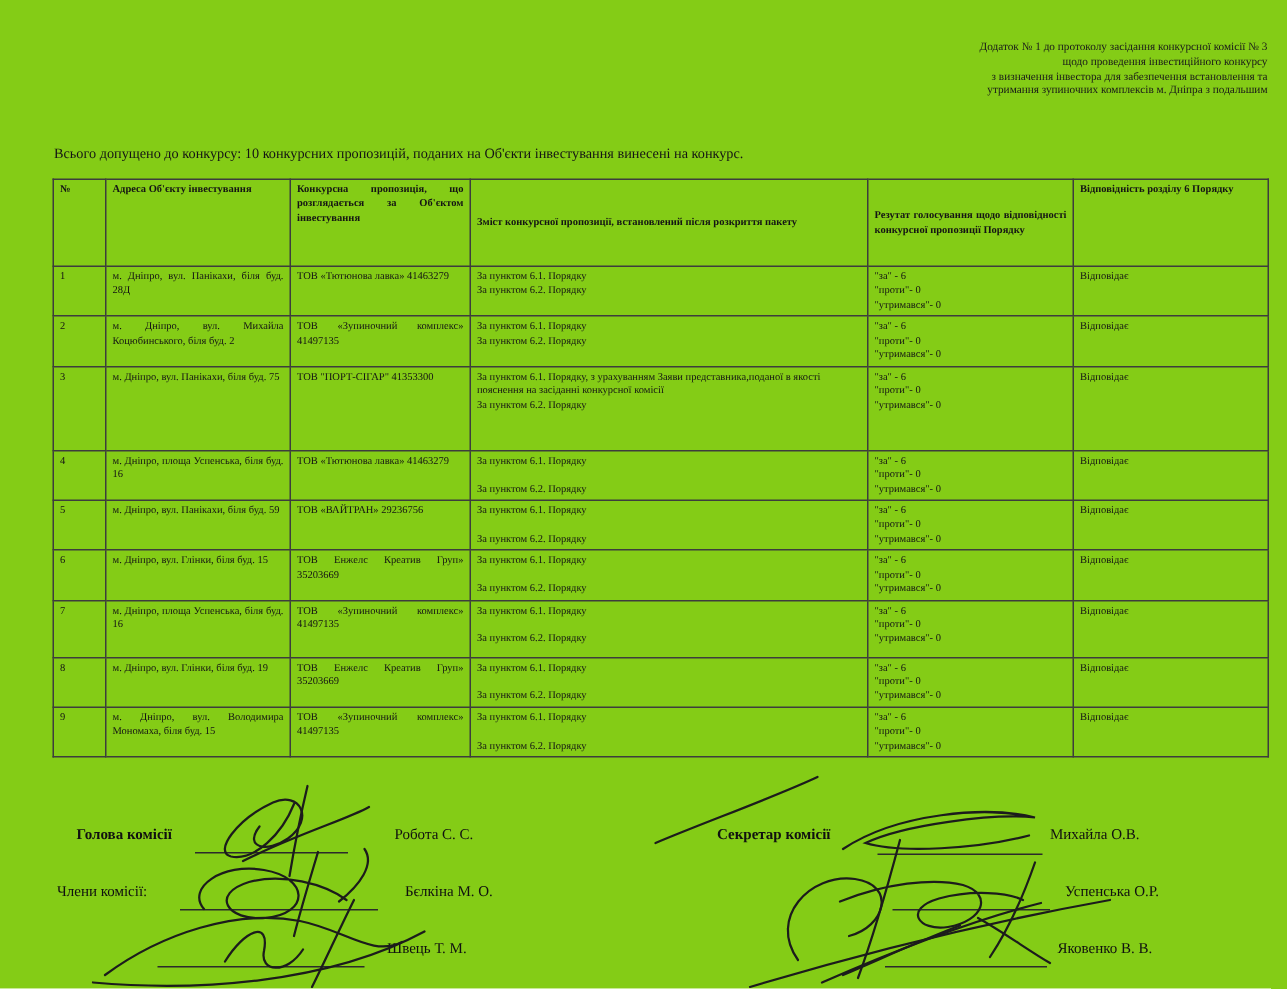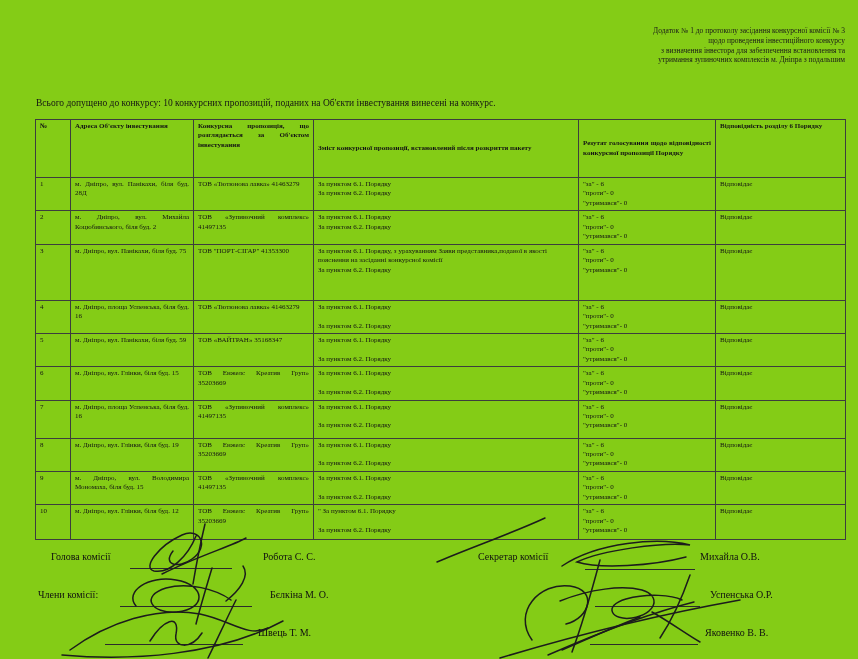--- a/index.html
+++ b/index.html
@@ -53,21 +53,21 @@
   #protocol-table tbody tr:nth-child(9){height:30px}
   #protocol-table tbody tr:nth-child(10){height:35px}
   #protocol-table td.c-address,#protocol-table td.c-proposal{
     text-align:justify;text-align-last:left;margin-top:32px;
   }
   #protocol-table td.c-content,#protocol-table td.c-vote{white-space:pre-line}
   
   .sig{
     position:absolute;font-size:10px;color:#101010;white-space:nowrap;
   }
-  .sig.bold{font-weight:normal}
+  .sig.bold{font-weight:bold}
   .sig-line{
     position:absolute;height:0;border-bottom:1px solid #2b2b2b;
   }
   #scribbles{position:absolute;top:0;left:0;pointer-events:none}
   #scribbles path{fill:none;stroke:#1c1c1c;stroke-width:1.5;stroke-linecap:round}
 </style>
 </head>
 <body>
 
 <div id="page">
@@ -142,21 +142,21 @@
 
 За пунктом 6.2. Порядку</td>
           <td class="c-vote">"за" - 6
 "проти"- 0
 "утримався"- 0</td>
           <td class="c-compliance">Відповідає</td>
         </tr>
         <tr>
           <td class="c-num">5</td>
           <td class="c-address">м. Дніпро, вул. Панікахи, біля буд. 59</td>
-          <td class="c-proposal">ТОВ «ВАЙТРАН» 35168347</td>
+          <td class="c-proposal">ТОВ «ВАЙТРАН» 29236756</td>
           <td class="c-content">За пунктом 6.1. Порядку
 
 За пунктом 6.2. Порядку</td>
           <td class="c-vote">"за" - 6
 "проти"- 0
 "утримався"- 0</td>
           <td class="c-compliance">Відповідає</td>
         </tr>
         <tr>
           <td class="c-num">6</td>
@@ -192,32 +192,20 @@
           <td class="c-vote">"за" - 6
 "проти"- 0
 "утримався"- 0</td>
           <td class="c-compliance">Відповідає</td>
         </tr>
         <tr>
           <td class="c-num">9</td>
           <td class="c-address">м. Дніпро, вул. Володимира Мономаха, біля буд. 15</td>
           <td class="c-proposal">ТОВ «Зупиночний комплекс» 41497135</td>
           <td class="c-content">За пунктом 6.1. Порядку
-
-За пунктом 6.2. Порядку</td>
-          <td class="c-vote">"за" - 6
-"проти"- 0
-"утримався"- 0</td>
-          <td class="c-compliance">Відповідає</td>
-        </tr>
-        <tr>
-          <td class="c-num">10</td>
-          <td class="c-address">м. Дніпро, вул. Глінки, біля буд. 12</td>
-          <td class="c-proposal">ТОВ Енжелс Креатив Груп» 35203669</td>
-          <td class="c-content">" За пунктом 6.1. Порядку
 
 За пунктом 6.2. Порядку</td>
           <td class="c-vote">"за" - 6
 "проти"- 0
 "утримався"- 0</td>
           <td class="c-compliance">Відповідає</td>
         </tr>
       </tbody>
   </table>
 

